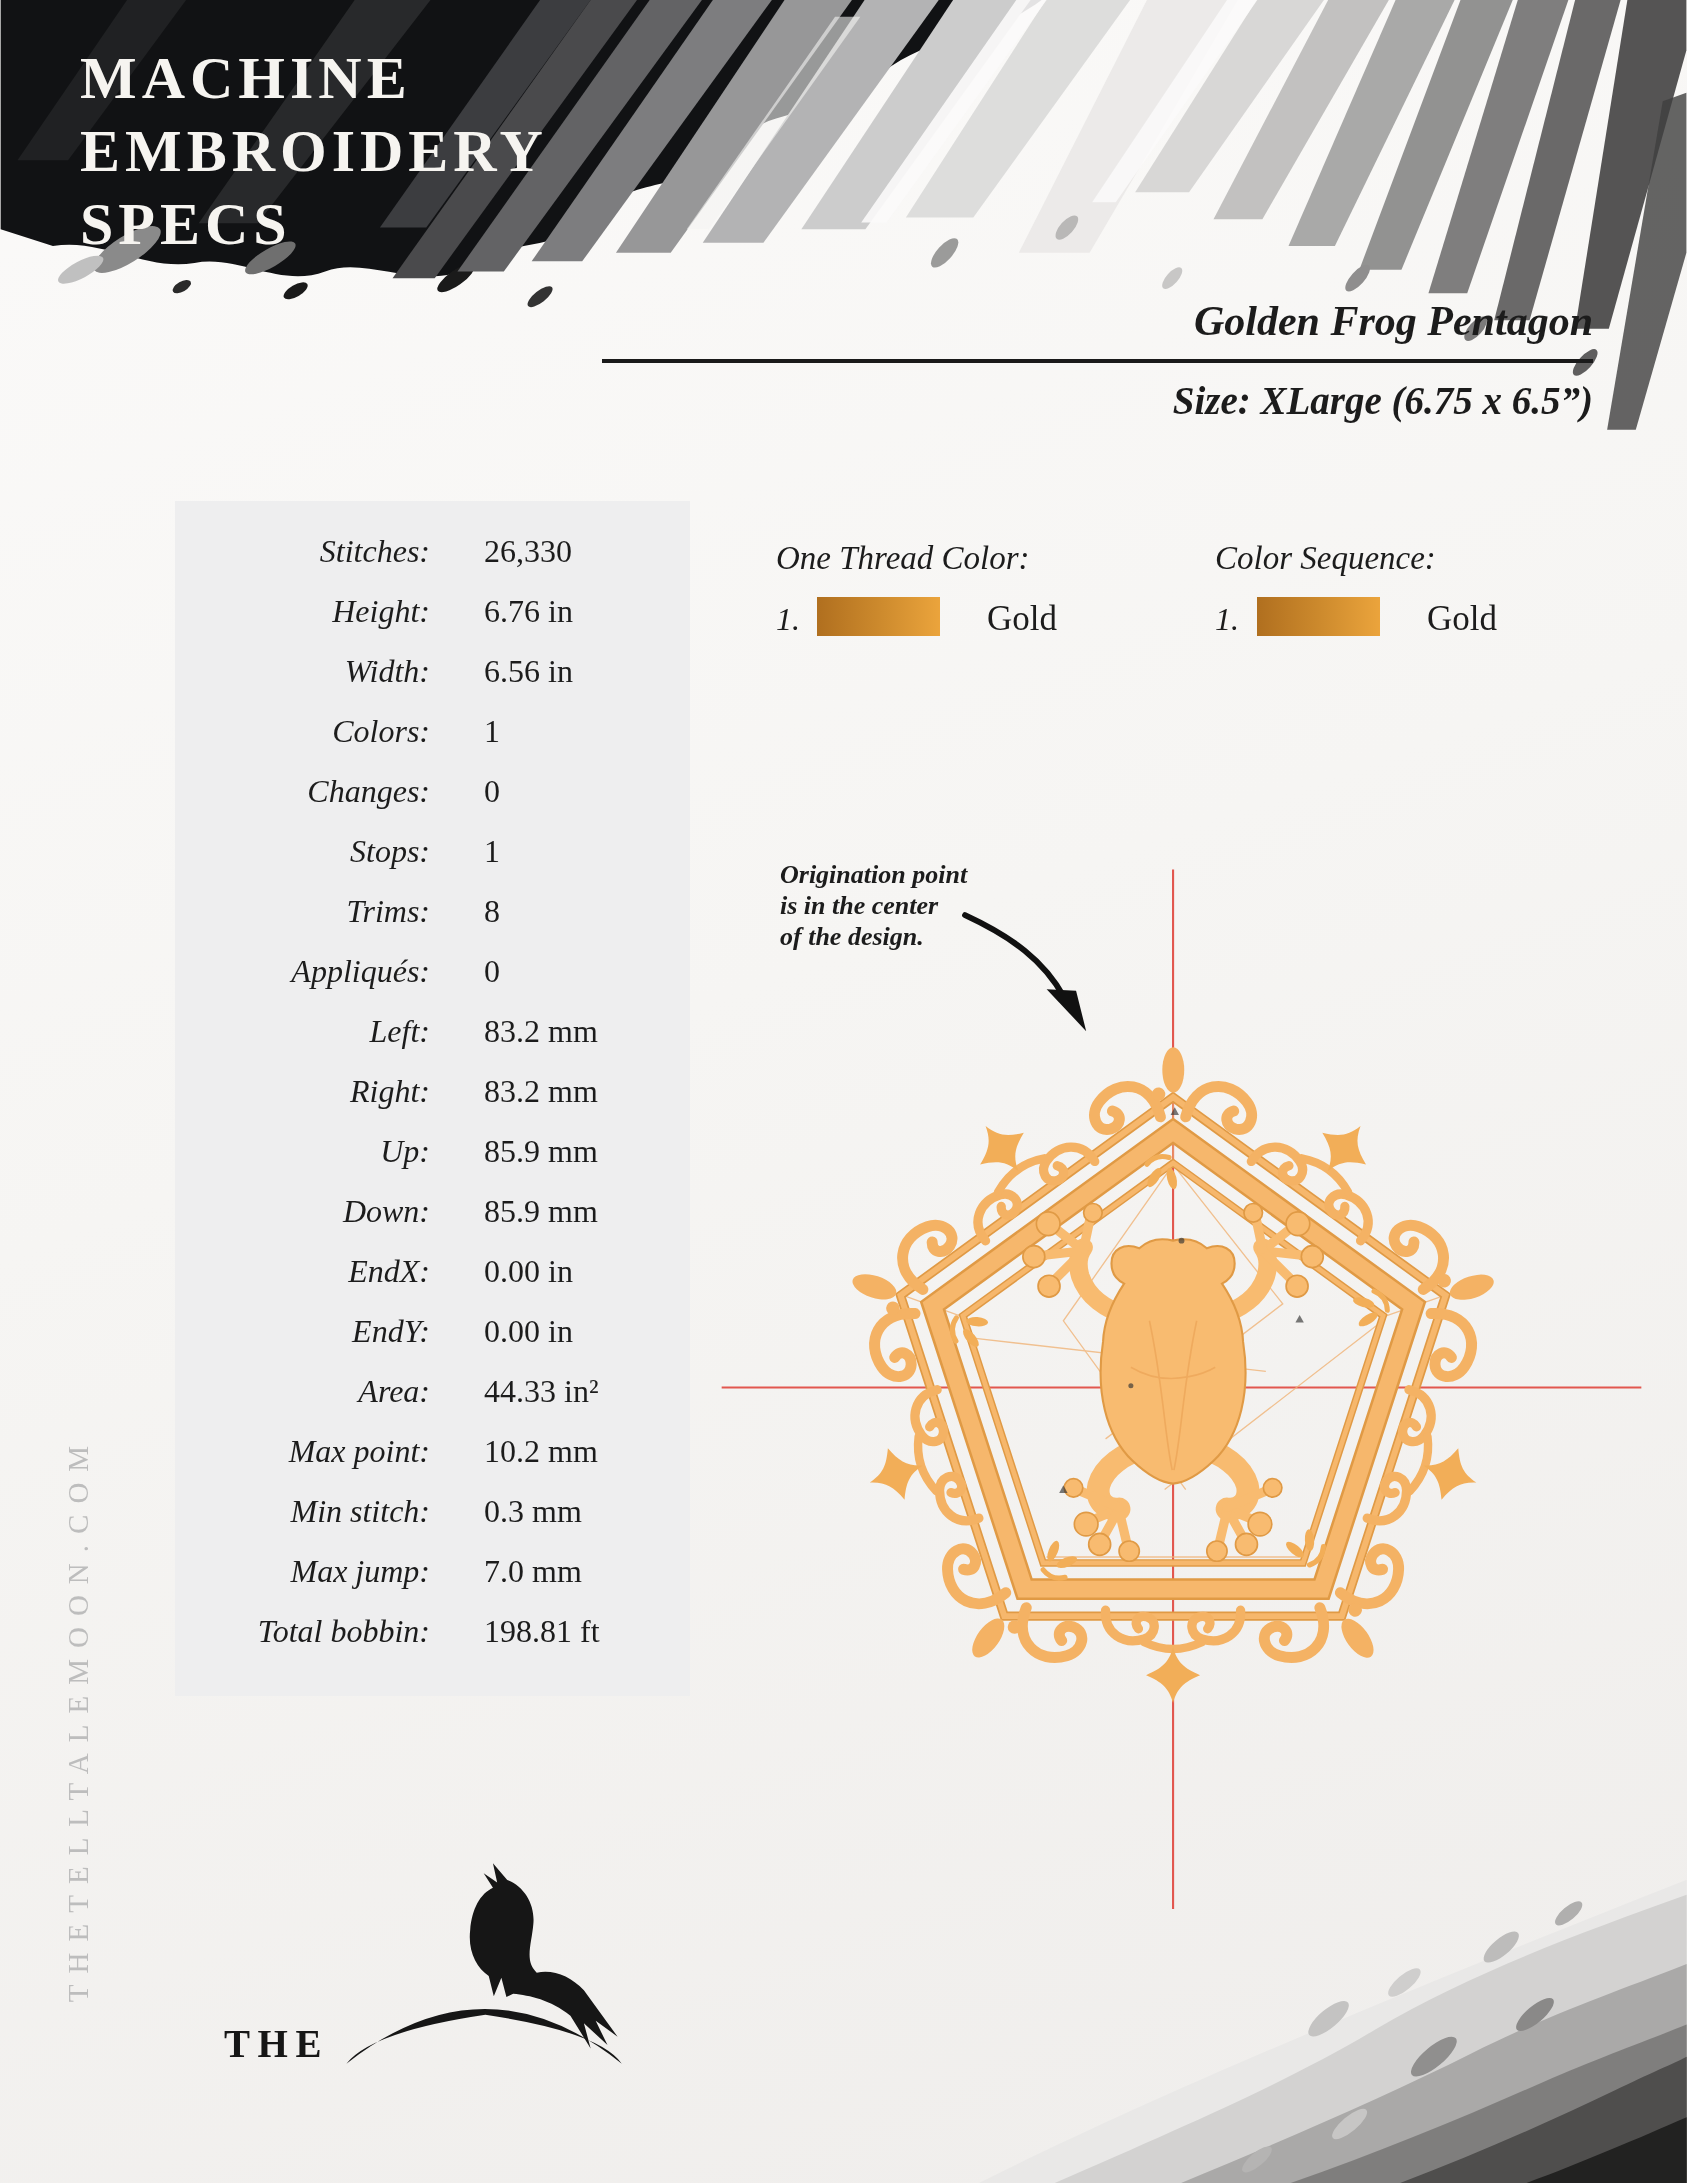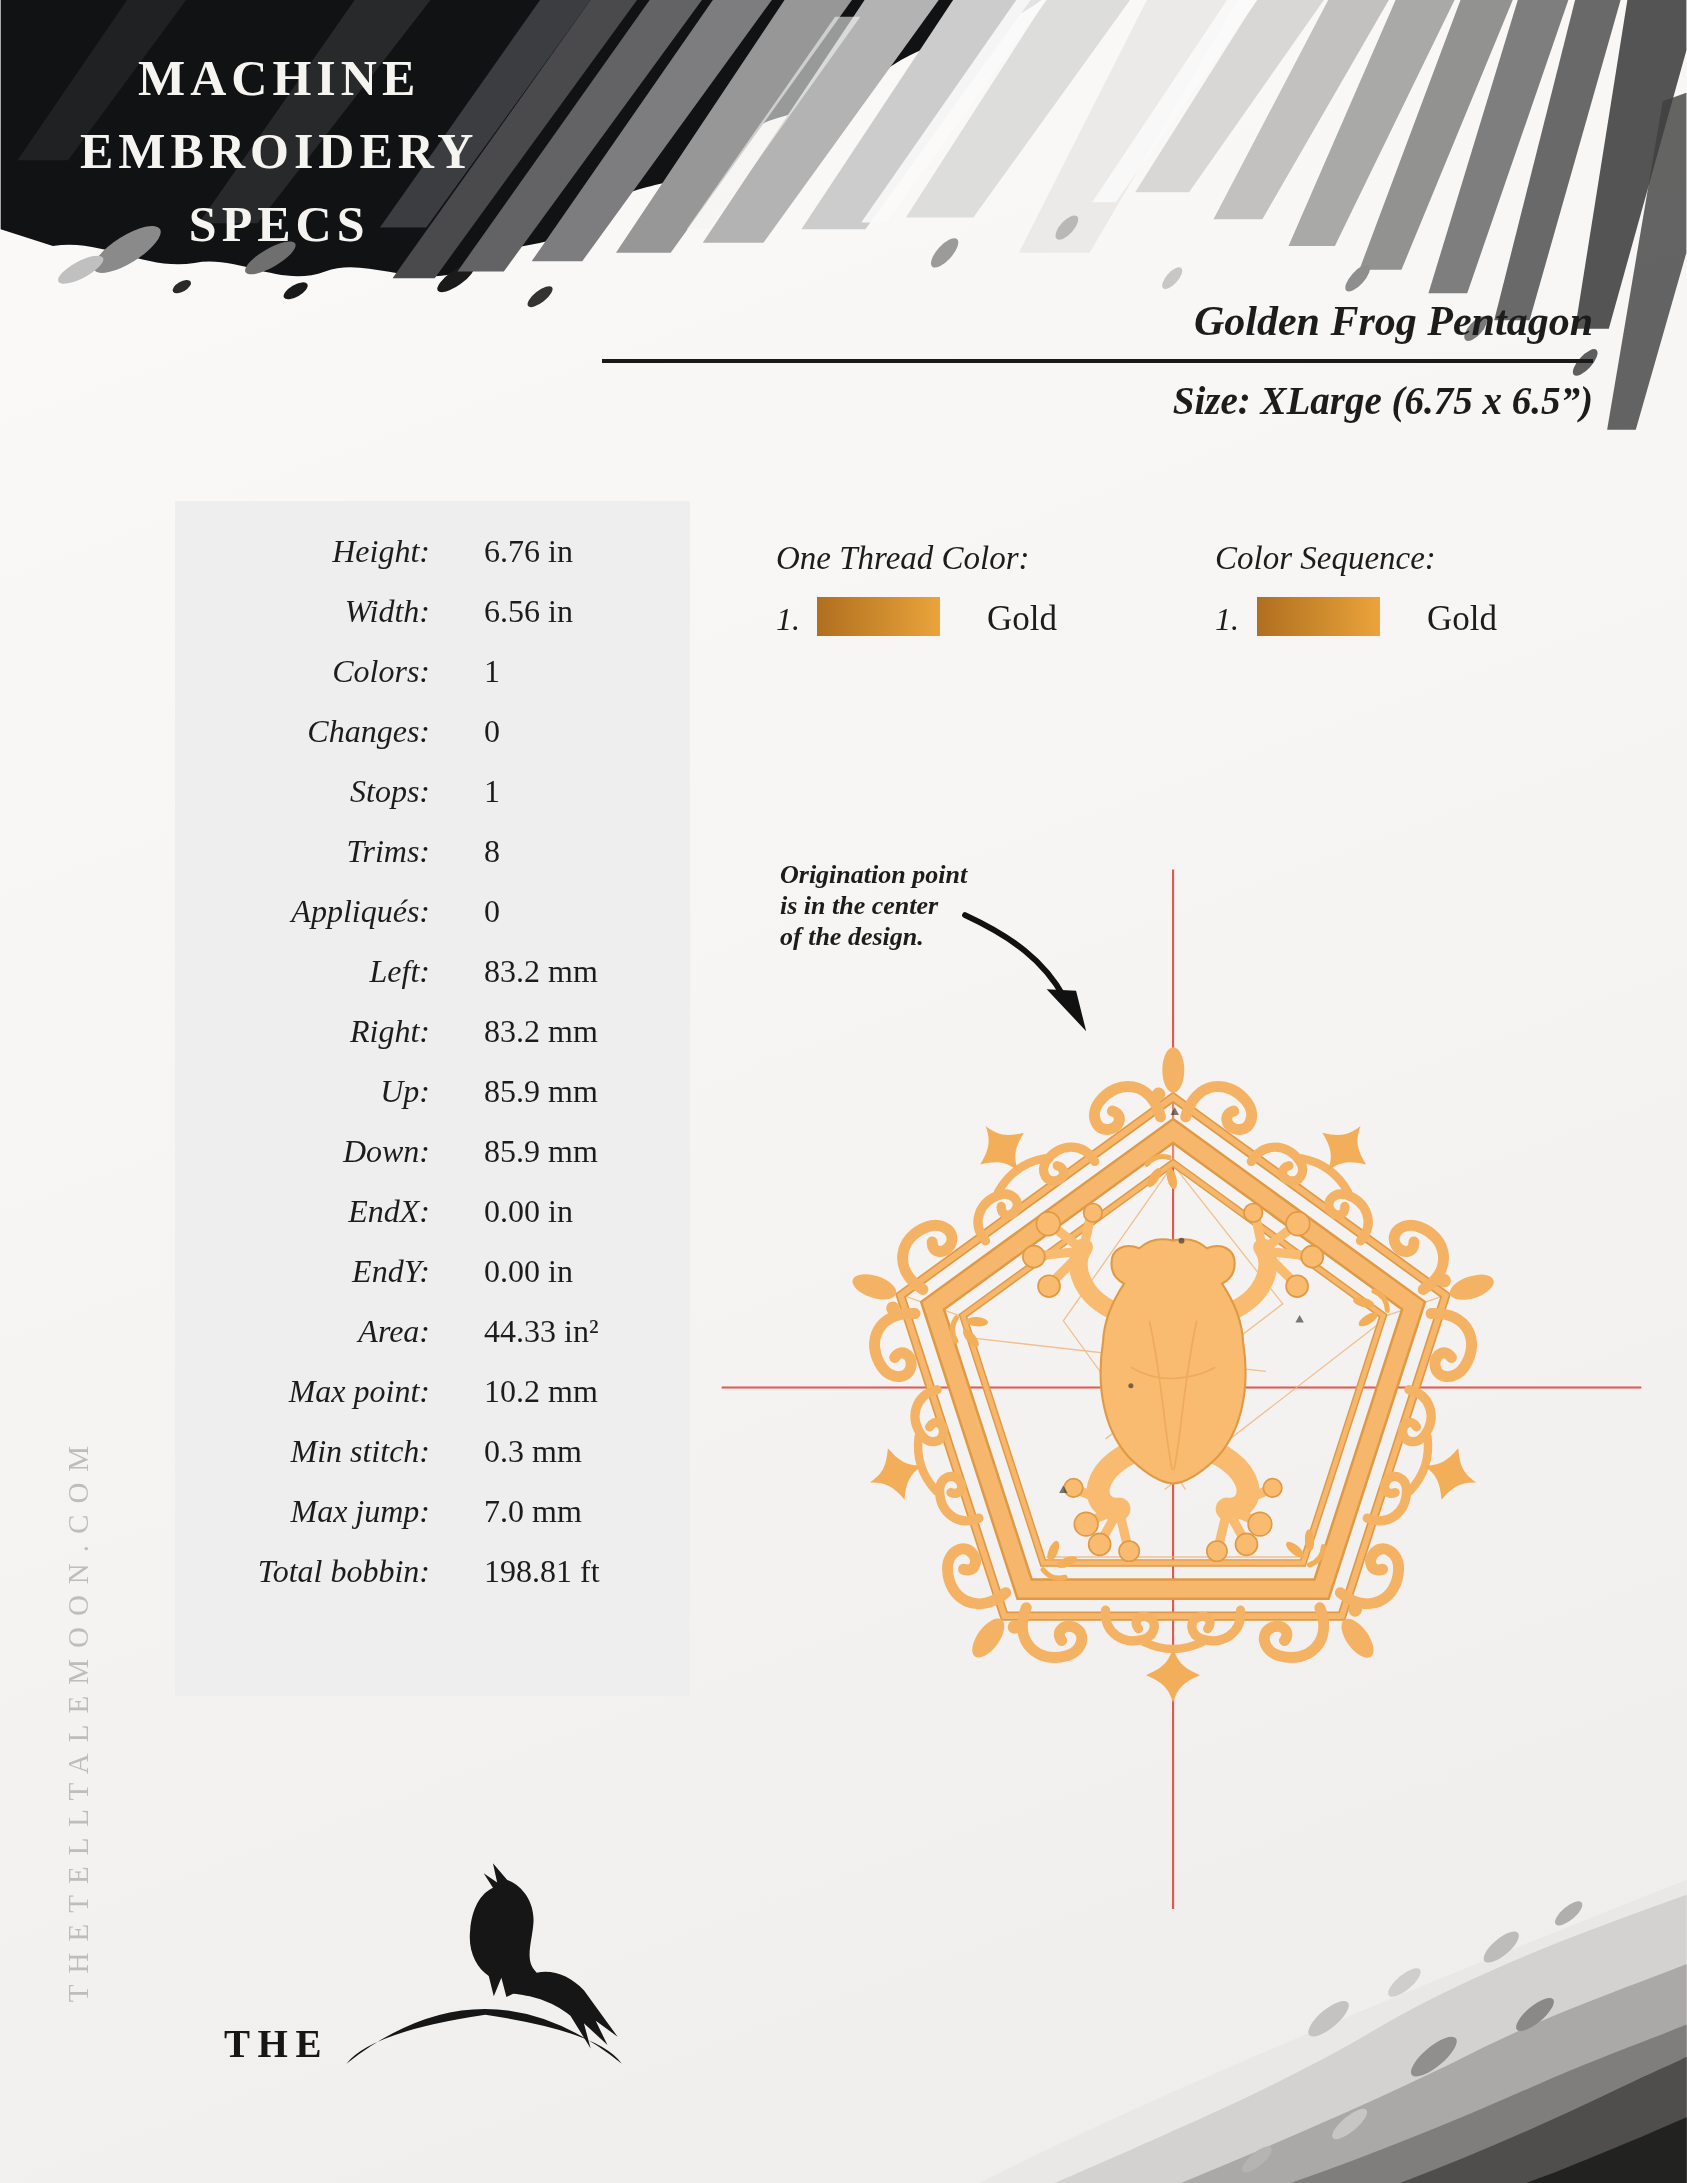--- a/index.html
+++ b/index.html
@@ -7,22 +7,22 @@
     position:relative;width:1687px;height:2183px;overflow:hidden;
     background:linear-gradient(160deg,#fbfaf9 0%,#f6f5f3 45%,#efedeb 100%);
     font-family:"Liberation Serif",serif;color:#1c1c1c;
   }
   svg{display:block}
   .abs{position:absolute}
 
   
   .title-block{position:absolute;left:80px;top:42px;}
   .title-line{
-    font-size:50px;font-weight:bold;letter-spacing:5px;line-height:73px;
-    color:#f6f4f0;text-transform:uppercase;white-space:nowrap;text-align:center;
+    font-size:60px;font-weight:bold;letter-spacing:5px;line-height:73px;
+    color:#f6f4f0;text-transform:uppercase;white-space:nowrap;
   }
   .design-head{position:absolute;top:297px;right:94px;text-align:right;}
   .design-name{font-size:42px;font-weight:bold;font-style:italic;white-space:nowrap;}
   .design-rule{width:991px;height:4.2px;background:#1a1a1a;margin:13.5px 0 0 auto;}
   .design-size{font-size:39px;font-weight:bold;font-style:italic;margin-top:15px;white-space:nowrap;}
 
   
   .spec-panel{
     position:absolute;left:175px;top:501px;width:515px;height:1195px;
     background:#eeeeef;box-sizing:border-box;padding-top:20px;
@@ -117,20 +117,24 @@
     <div class="title-line">SPECS</div>
   </div>
 
   <div class="design-head">
     <div class="design-name">Golden Frog Pentagon</div>
     <div class="design-rule"></div>
     <div class="design-size">Size: XLarge (6.75 x 6.5”)</div>
   </div>
 
   <div class="spec-panel">
+    <div class="spec-row">
+      <span class="spec-label">Stitches:</span>
+      <span class="spec-value">26,330</span>
+    </div>
 
     <div class="spec-row">
       <span class="spec-label">Height:</span>
       <span class="spec-value">6.76 in</span>
     </div>
 
     <div class="spec-row">
       <span class="spec-label">Width:</span>
       <span class="spec-value">6.56 in</span>
     </div>

